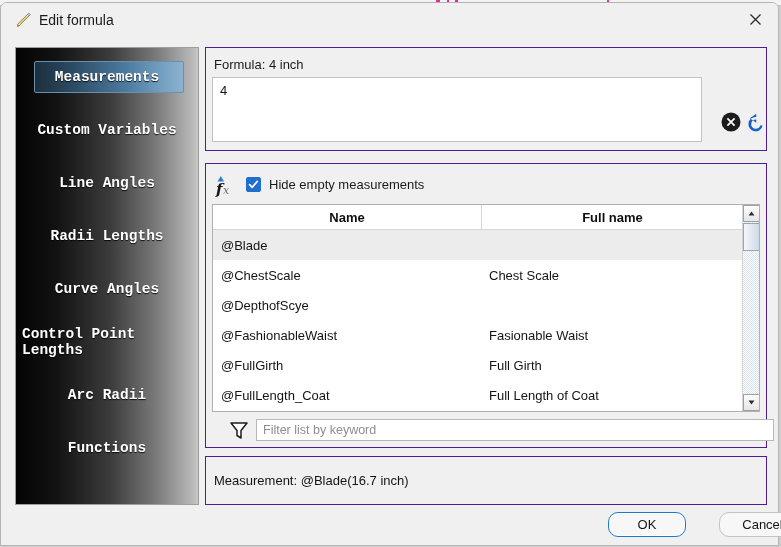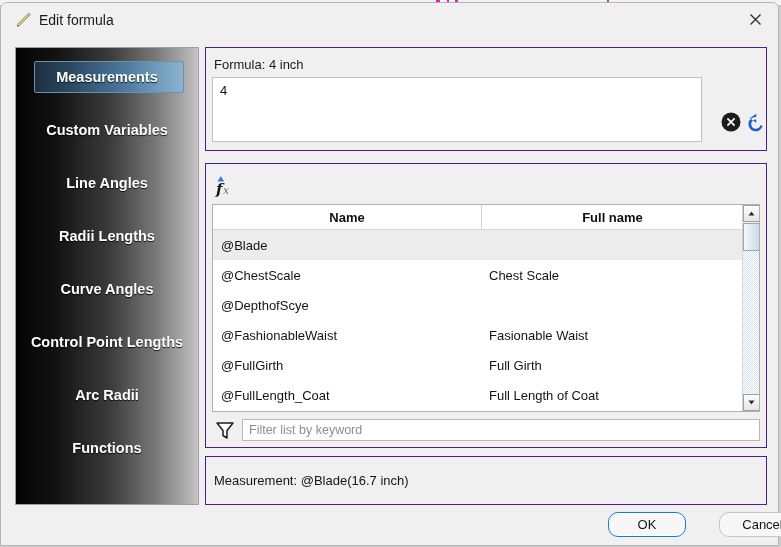--- a/index.html
+++ b/index.html
@@ -76,20 +76,21 @@
   
   #sidebar {
     position: absolute;
     left: 14px; top: 44px;
     width: 184px;
     height: 458px;
     background: linear-gradient(to right, #040404 0%, #121212 22%, #3c3c3c 52%, #7c7c7c 78%, #b9b9b9 97%, #c6c6c6 100%);
     border: 1px solid #9e9e9e;
     box-sizing: border-box;
     overflow: hidden;
+    font-family: Liberation Mono, monospace;
   }
   .side-item {
     position: relative;
     height: 48px;
     margin-top: 5px;
     display: flex;
     align-items: center;
     justify-content: center;
     color: #ffffff;
     font-size: 14.5px;
@@ -245,21 +246,21 @@
     width: 17px; height: 28px;
     background: linear-gradient(to right, #f4f7fb, #ced9e6);
     border: 1px solid #9aa6b3;
     box-sizing: border-box;
     cursor: default;
   }
 
   
   #filter-row {
     position: absolute;
-    left: 6px; top: 254px;
+    left: 20px; top: 254px;
     width: 548px; height: 24px;
     display: flex; align-items: center;
   }
   #filter-icon { width: 22px; height: 20px; margin-left: 2px; }
   #filter-input {
     flex: 1;
     height: 22px;
     margin-left: 6px;
     background: #ffffff;
     border: 1px solid #b8b8b8;
@@ -380,20 +381,28 @@
   <div class="group-box" id="list-box">
 
     <span id="fx-icon">
       <svg width="28" height="26" viewBox="0 0 28 26">
         <path d="M3.5 8.5 L6.8 3.0 L10.1 8.5 Z" fill="#2f7fd6"></path>
         <text x="2" y="21" font-family="DejaVu Serif, serif" font-size="15" font-style="italic" font-weight="bold" fill="#171717">f</text>
         <text x="9" y="21" font-family="DejaVu Serif, serif" font-size="11" font-style="italic" fill="#6d6d6d">x</text>
       </svg>
     </span>
 
+    <div id="hide-empty-row">
+      <span id="hide-empty-check">
+        <svg width="11" height="11" viewBox="0 0 11 11">
+          <path d="M1.6 5.6 L4.2 8.3 L9.3 2.4" stroke="#ffffff" stroke-width="1.7" fill="none" stroke-linecap="round" stroke-linejoin="round"></path>
+        </svg>
+      </span>
+      <span id="hide-empty-label">Hide empty measurements</span>
+    </div>
 
     <div id="table-wrap">
       <div id="thead">
         <div class="th c1">Name</div>
         <div class="th c2">Full name</div>
       </div>
       <div id="tbody">
         <div class="trow selected">
           <div class="cell c1">@Blade</div>
           <div class="cell c2"></div>

